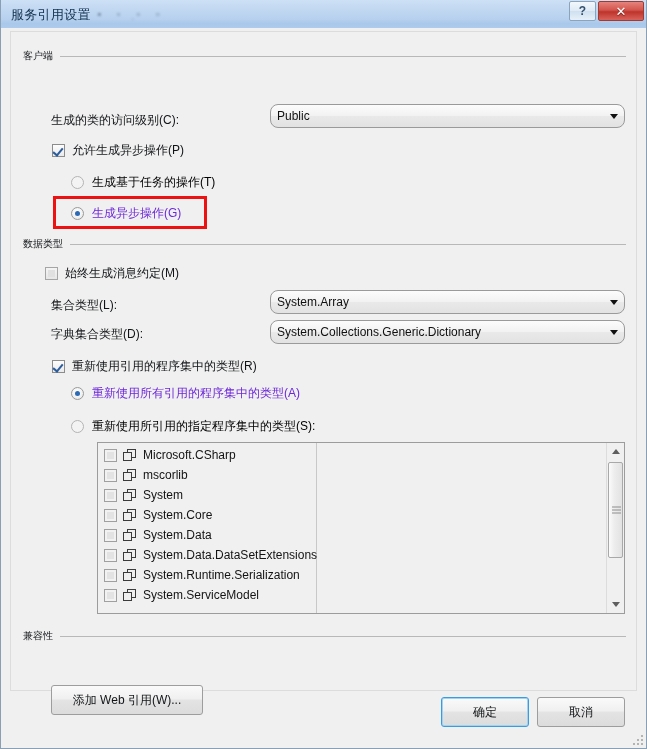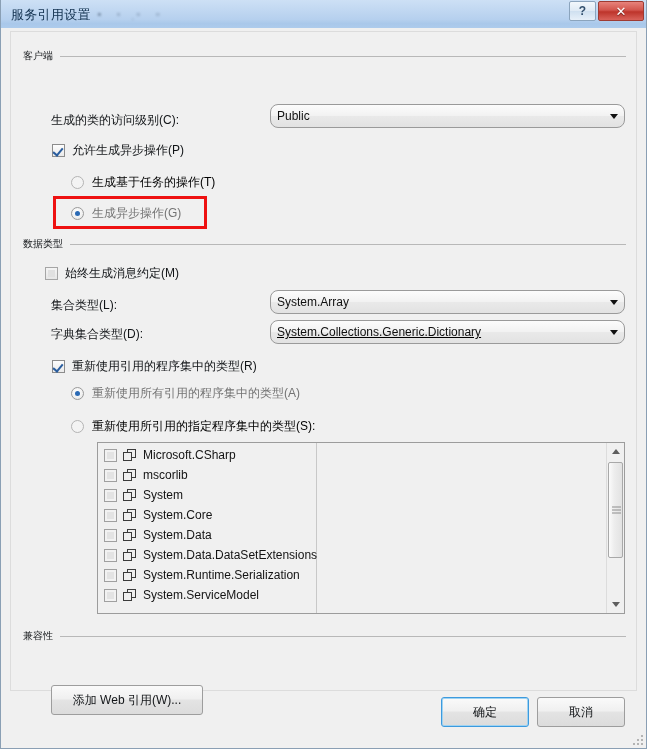--- a/index.html
+++ b/index.html
@@ -205,21 +205,21 @@
     flex: none;
   }
   .radio.on::after {
     content: "";
     position: absolute;
     left: 3px; top: 3px;
     width: 5px; height: 5px;
     border-radius: 50%;
     background: #2b6ab5;
   }
-  .rbrow .txt { font-size: 12px; color: #737373; white-space: nowrap; }
+  .rbrow .txt { font-size: 12px; color: #6d28d9; white-space: nowrap; }
   .rbrow.dim .txt { color: #000000; }
   .rbrow.dim .radio { border-color: #b4b4b4; background: #f3f3f3; }
 
   
   .redbox {
     position: absolute;
     border: 3px solid #ee1111;
     box-sizing: border-box;
     pointer-events: none;
   }
@@ -433,21 +433,21 @@
 
       <div class="lbl-static" style="left:40px; top:265px;">集合类型(L):</div>
       <div class="combo" style="left:259px; top:258px; width:355px;">
         <div class="ctext">System.Array</div>
         <div class="carrow">
             <i></i>
           </div>
       </div>
 
       <div class="lbl-static" style="left:40px; top:294px;">字典集合类型(D):</div>
-      <div class="combo" style="left:259px; top:288px; width:355px;text-decoration:underline;">
+      <div class="combo" style="left:259px; top:288px; width:355px;">
         <div class="ctext">System.Collections.Generic.Dictionary</div>
         <div class="carrow">
             <i></i>
           </div>
       </div>
 
       <div class="cbrow" style="left:41px; top:326px;">
         <div class="cbox on"></div>
         <div class="txt">重新使用引用的程序集中的类型(R)</div>
       </div>

